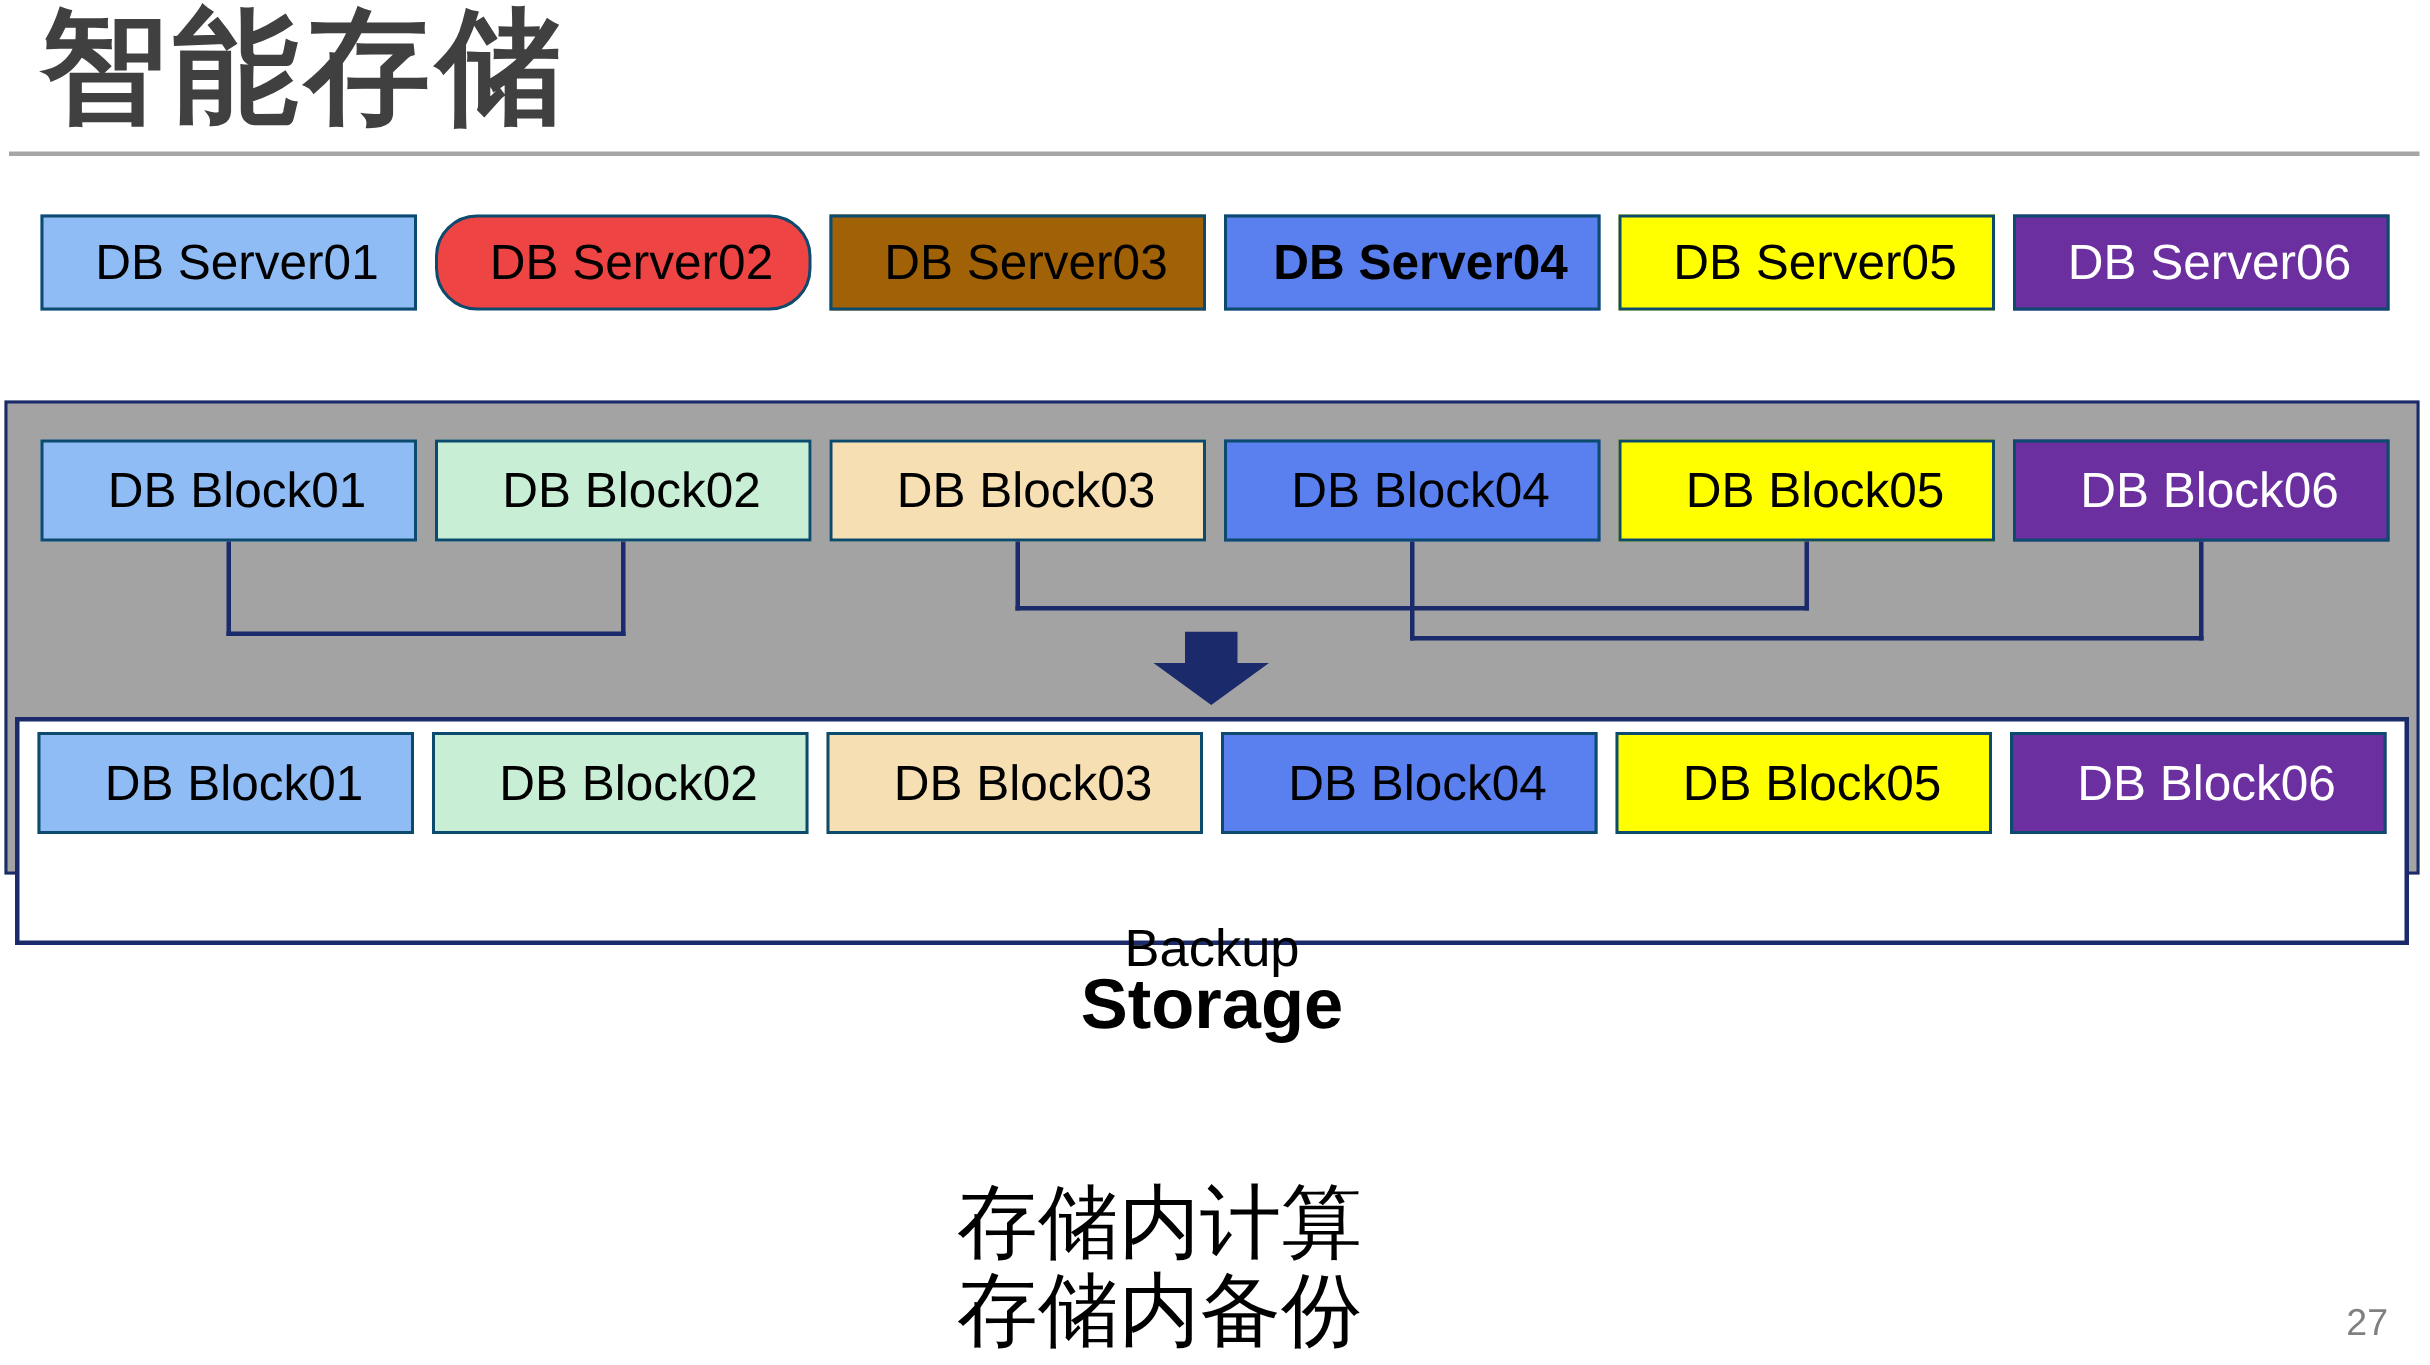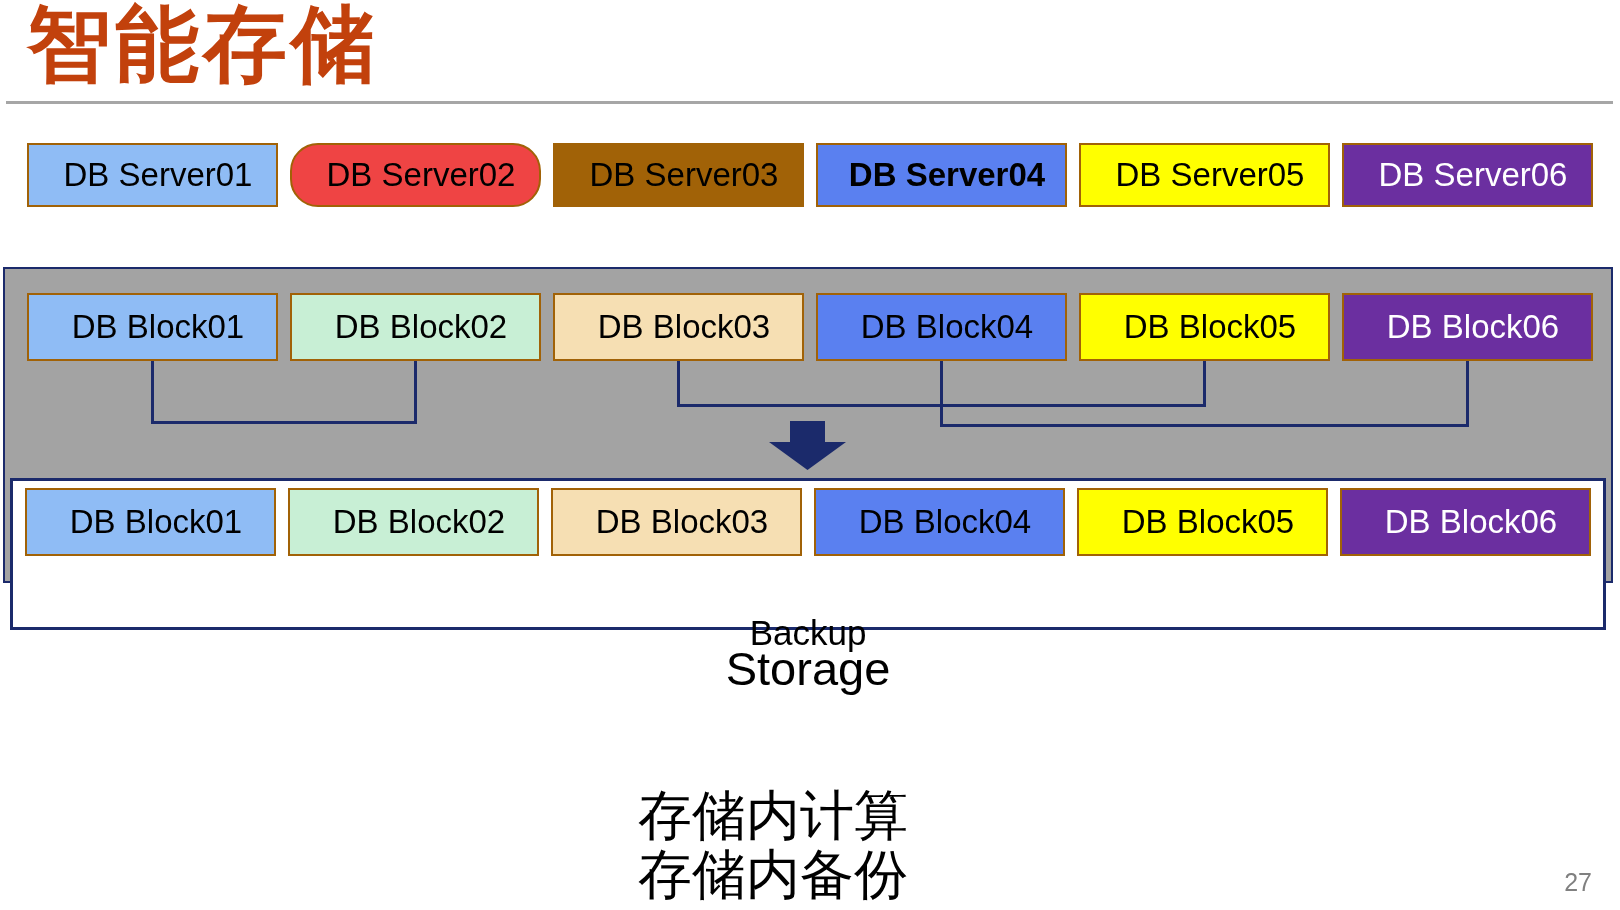--- a/index.html
+++ b/index.html
@@ -4,30 +4,30 @@
 <style>
   html,body{margin:0;padding:0;}
   body{
     width:1620px;height:910px;position:relative;background:#ffffff;
     font-family:"Liberation Sans", sans-serif;overflow:hidden;
   }
   .abs{position:absolute;}
 
   
   #title{
-    left:27px;top:2px;font-size:84px;font-weight:700;color:#c2410c;
+    left:27px;top:2px;font-size:84px;font-weight:700;color:#404040;
     letter-spacing:4px;line-height:1.0;white-space:nowrap;
   }
   #title-rule{left:6px;top:101px;width:1607px;height:3px;background:#A6A6A6;}
 
   
   .row{position:absolute;display:flex;gap:12px;}
   .box{
     flex:0 0 251px;height:64px;box-sizing:border-box;
-    border:2px solid #a16207;display:flex;align-items:center;justify-content:center;
+    border:2px solid #0c4a6e;display:flex;align-items:center;justify-content:center;
     font-size:33px;color:#000;white-space:nowrap;padding-left:11px;
   }
   .row.blocks .box{height:68px;}
 
   #server-row{left:27px;top:143px;}
 
   
   #storage-container{
     left:3px;top:267px;width:1610px;height:316px;box-sizing:border-box;
     background:#a3a3a3;border:2px solid #1B2A6B;
@@ -47,21 +47,21 @@
     left:5px;top:209px;width:1596px;height:152px;box-sizing:border-box;
     background:#ffffff;border:3px solid #1B2A6B;
   }
   #bottom-block-row{left:12px;top:7px;}
   #backup-label{
     left:0;top:88px;width:100%;text-align:center;
     font-size:35px;color:#000;margin-top:44px;
   }
   #storage-label{
     left:0;top:372px;width:100%;text-align:center;
-    font-size:47px;font-weight:400;color:#000;
+    font-size:47px;font-weight:700;color:#000;
   }
 
   
   #caption{
     left:638px;top:738px;font-size:54px;line-height:59px;color:#000;
     white-space:nowrap;
     margin-top:48px;
   }
 
   

